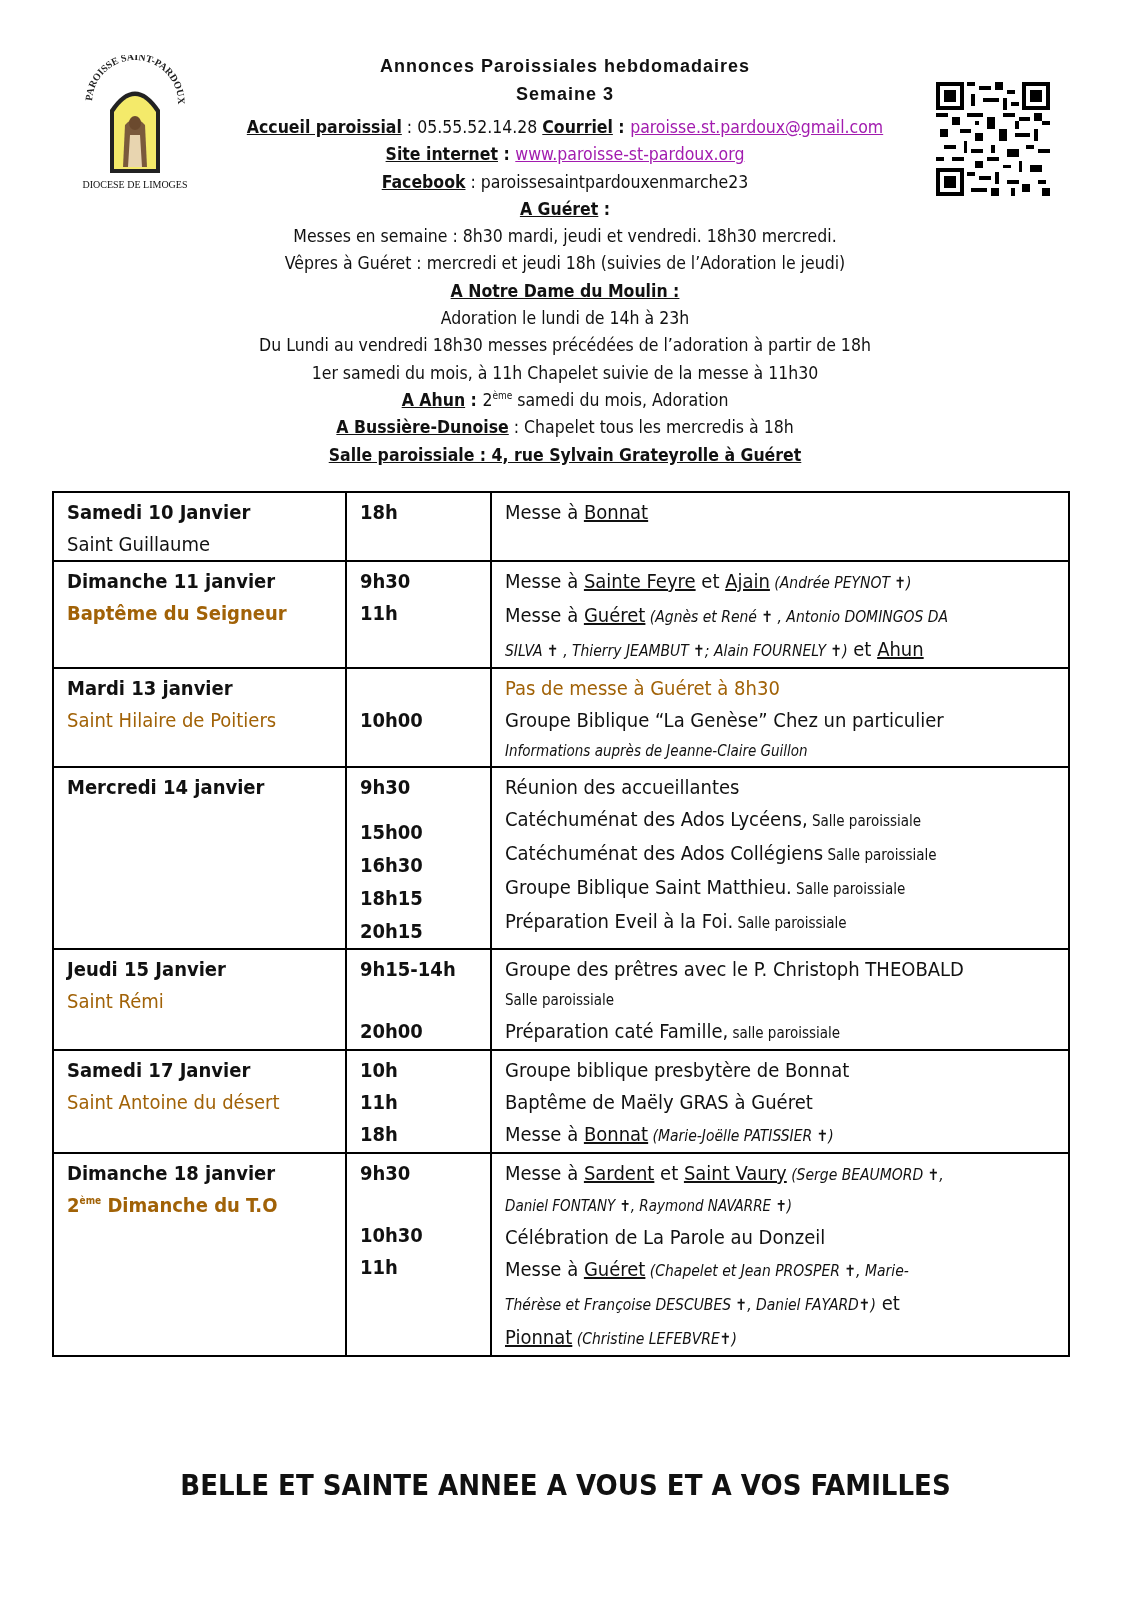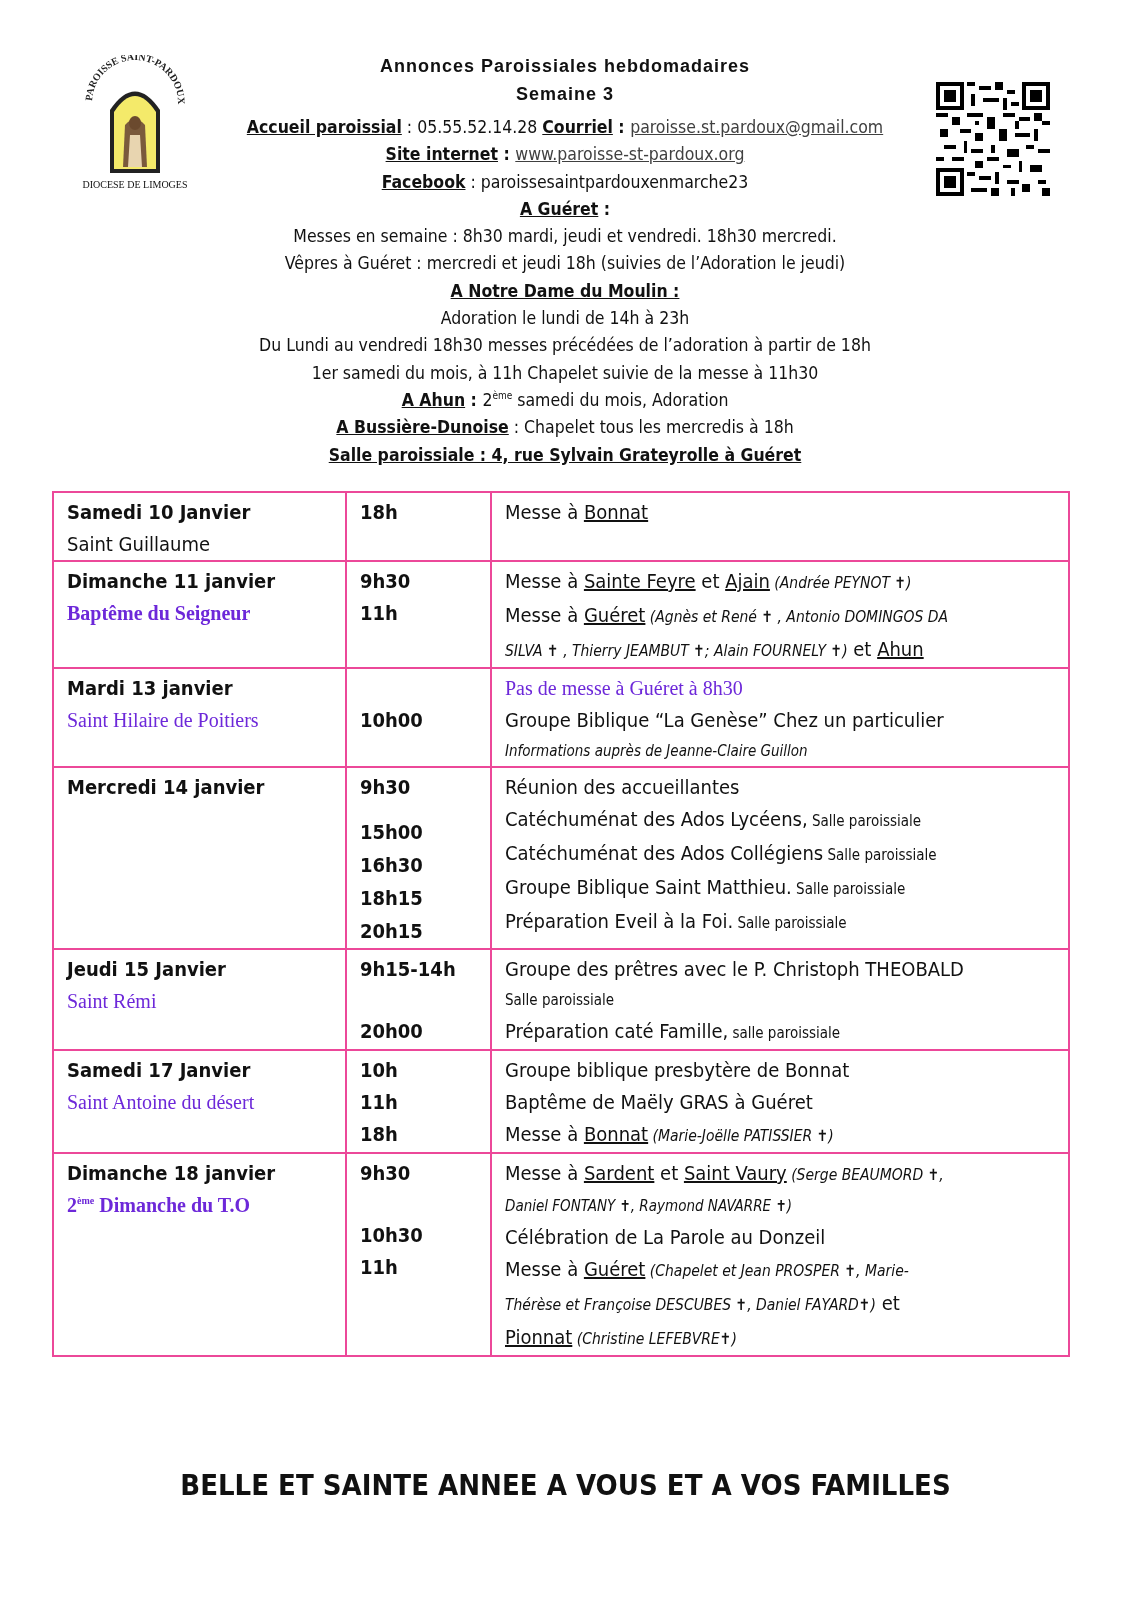--- a/index.html
+++ b/index.html
@@ -5,31 +5,31 @@
   html, body { margin:0; padding:0; background:#ffffff; }
   body { width:1131px; height:1600px; position:relative; overflow:hidden;
          font-family:"Liberation Sans", sans-serif; color:#111; }
   .logo { position:absolute; left:80px; top:55px; width:110px; height:140px; }
   .qr { position:absolute; left:936px; top:82px; width:114px; height:114px; }
   .header { position:absolute; left:150px; top:52px; width:830px; text-align:center; }
   .title { font-family:"Liberation Sans", sans-serif; font-weight:bold; font-size:18px; letter-spacing:1px; line-height:28px; }
   .hline { font-family:"DejaVu Sans Condensed","DejaVu Sans", sans-serif; font-size:17.5px; line-height:27.3px; white-space:nowrap; }
   .hline b { font-weight:bold; }
   .u { text-decoration:underline; }
-  .link { color:#404040; text-decoration:underline; }
+  .link { color:#a21caf; text-decoration:underline; }
   sup { font-size:10px; line-height:0; }
 
   table.sched { position:absolute; left:52px; top:491px; width:1018px; border-collapse:collapse;
                 font-family:"DejaVu Sans Condensed","DejaVu Sans", sans-serif; }
-  table.sched td { border:2px solid #ec4899; vertical-align:top; padding:3px 0 0 13px; }
+  table.sched td { border:2px solid #000000; vertical-align:top; padding:3px 0 0 13px; }
   td.c1 { width:278px; }
   td.c2 { width:130px; }
   .line { font-size:20px; line-height:32px; white-space:nowrap; }
   .bold { font-weight:bold; }
-  .red { color:#6d28d9;font-family:Liberation Serif, serif; }
+  .red { color:#a16207; }
   .small { font-size:15px; }
   .ital { font-style:italic; font-size:15.5px; }
   .sub { font-size:15px; line-height:30px; }
   .center { text-align:left; padding-right:13px; }
   .footer { position:absolute; left:0; top:1468px; width:1131px; text-align:center;
             font-family:"DejaVu Sans Condensed","DejaVu Sans", sans-serif; font-weight:bold; font-size:29px; letter-spacing:0px; }
 </style>
 </head>
 <body>
 

